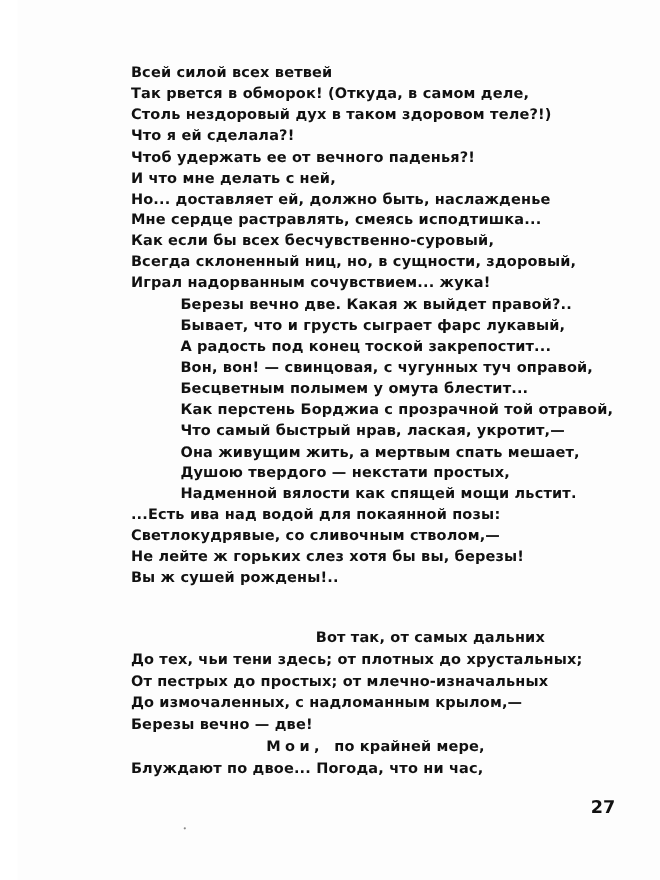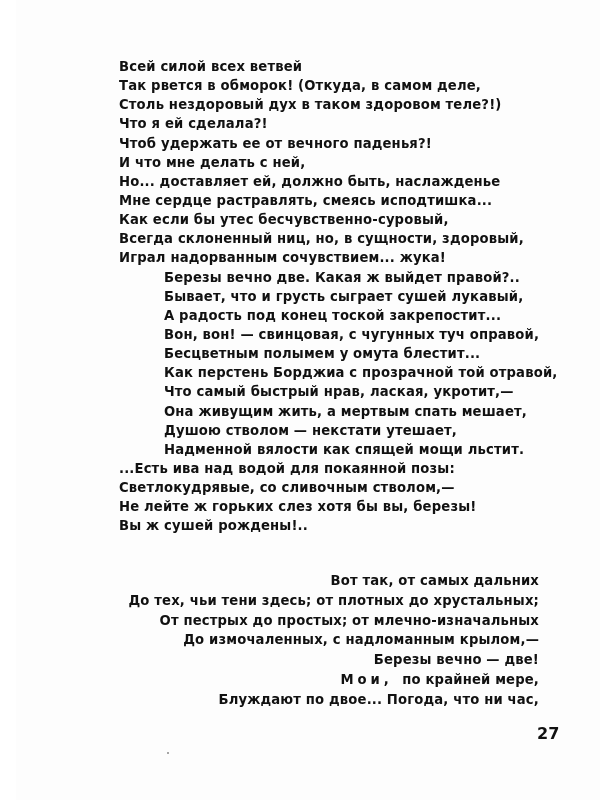--- a/index.html
+++ b/index.html
@@ -20,38 +20,38 @@
       left: 16px; top: 0;
       width: 600px; height: 800px;
       background: #fdfdfd;
     }
     .stanza {
       position: absolute;
       left: 103px;
       width: 420px;
     }
     .stanza-1 { top: 57px; }
-    .stanza-2 { top: 571px; text-align: right; }
+    .stanza-2 { top: 571px; }
     .line {
       display: block;
       height: 19.15px;
       line-height: 19.15px;
       font-size: 13.2px;
       font-weight: bold;
       white-space: nowrap;
       letter-spacing: 0.15px;
     }
     .stanza-2 .line {
       height: 19.8px;
       line-height: 19.8px;
     }
     .indent-1 { padding-left: 45px; }
     .indent-right { padding-left: 168px; }
     .indent-mid { padding-left: 91px; }
-    .spaced-word { letter-spacing: 4px; }
+    .spaced-word { letter-spacing: 4px; margin-left: 32px; }
     .page-number {
       position: absolute;
       left: 521px;
       top: 724px;
       font-size: 16px;
       font-weight: bold;
       font-family: "DejaVu Sans", "Liberation Sans", sans-serif;
     }
     .speck {
       position: absolute;
@@ -70,32 +70,32 @@
 
   <div class="stanza stanza-1">
     <span class="line">Всей силой всех ветвей</span>
     <span class="line">Так рвется в обморок! (Откуда, в самом деле,</span>
     <span class="line">Столь нездоровый дух в таком здоровом теле?!)</span>
     <span class="line">Что я ей сделала?!</span>
     <span class="line">Чтоб удержать ее от вечного паденья?!</span>
     <span class="line">И что мне делать с ней,</span>
     <span class="line">Но... доставляет ей, должно быть, наслажденье</span>
     <span class="line">Мне сердце растравлять, смеясь исподтишка...</span>
-    <span class="line">Как если бы утес бесчувственно-суровый,</span>
+    <span class="line">Как если бы всех бесчувственно-суровый,</span>
     <span class="line">Всегда склоненный ниц, но, в сущности, здоровый,</span>
     <span class="line">Играл надорванным сочувствием... жука!</span>
     <span class="line indent-1">Березы вечно две. Какая ж выйдет правой?..</span>
-    <span class="line indent-1">Бывает, что и грусть сыграет сушей лукавый,</span>
+    <span class="line indent-1">Бывает, что и грусть сыграет фарс лукавый,</span>
     <span class="line indent-1">А радость под конец тоской закрепостит...</span>
     <span class="line indent-1">Вон, вон! — свинцовая, с чугунных туч оправой,</span>
     <span class="line indent-1">Бесцветным полымем у омута блестит...</span>
     <span class="line indent-1">Как перстень Борджиа с прозрачной той отравой,</span>
     <span class="line indent-1">Что самый быстрый нрав, лаская, укротит,—</span>
     <span class="line indent-1">Она живущим жить, а мертвым спать мешает,</span>
-    <span class="line indent-1">Душою стволом — некстати утешает,</span>
+    <span class="line indent-1">Душою твердого — некстати простых,</span>
     <span class="line indent-1">Надменной вялости как спящей мощи льстит.</span>
     <span class="line">...Есть ива над водой для покаянной позы:</span>
     <span class="line">Светлокудрявые, со сливочным стволом,—</span>
     <span class="line">Не лейте ж горьких слез хотя бы вы, березы!</span>
     <span class="line">Вы ж сушей рождены!..</span>
   </div>
 
   <div class="stanza stanza-2">
     <span class="line indent-right">Вот так, от самых дальних</span>
     <span class="line">До тех, чьи тени здесь; от плотных до хрустальных;</span>

